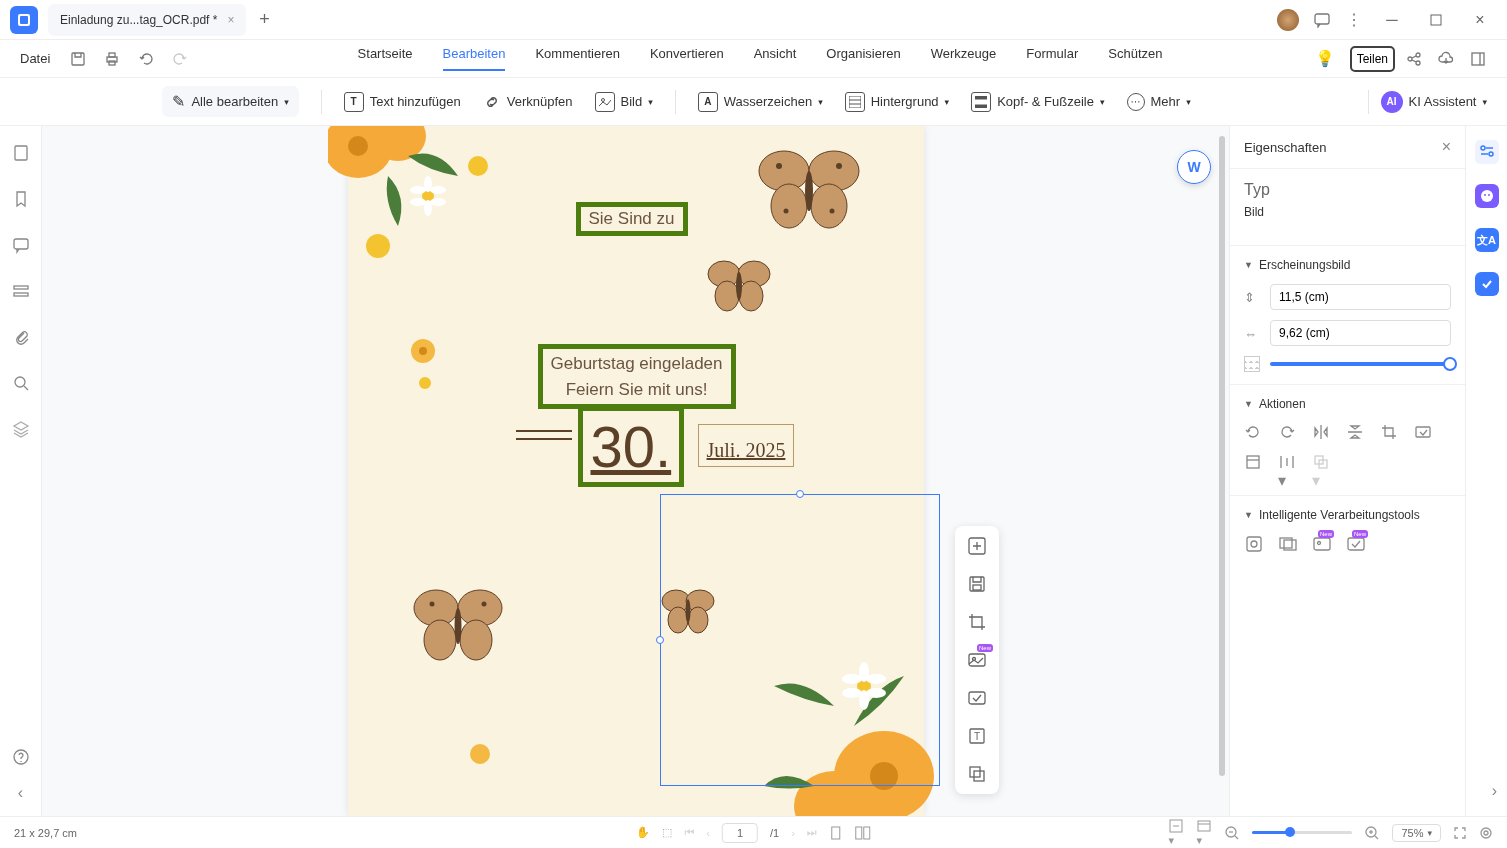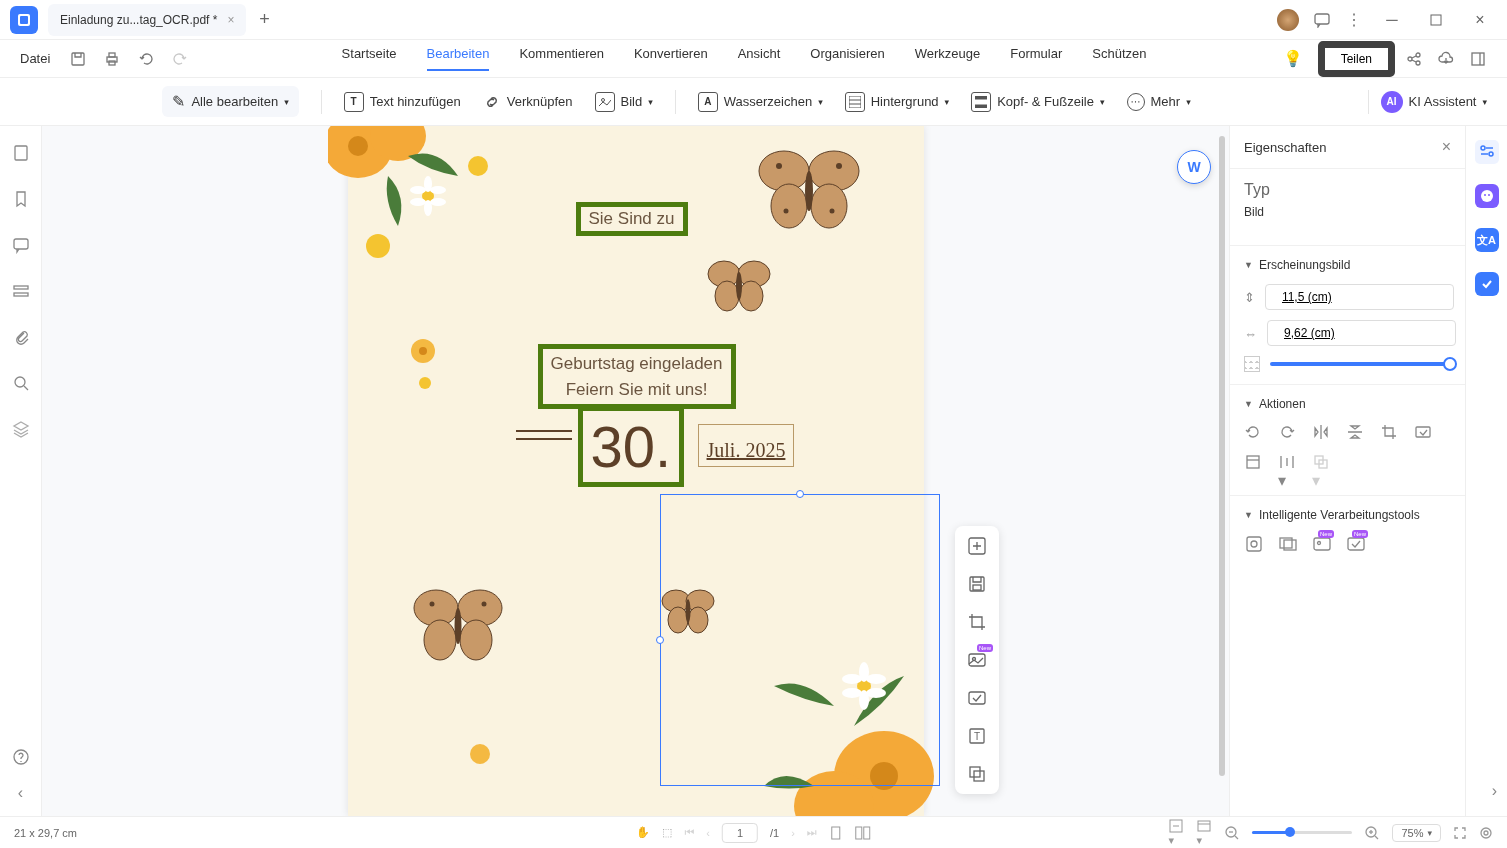--- a/index.html
+++ b/index.html
@@ -18,21 +18,21 @@
 
 
 .menu-bar { height: 38px; display: flex; align-items: center; padding: 0 20px; border-bottom: 1px solid #eee; }
 .file-label { font-size: 13px; color: #333; margin-right: 20px; cursor: pointer; }
 .qa-icons { display: flex; gap: 18px; margin-right: 30px; }
 .qa-icon { color: #777; cursor: pointer; }
 .main-tabs { display: flex; gap: 30px; flex: 1; justify-content: center; }
 .main-tab { font-size: 13px; color: #333; cursor: pointer; padding-bottom: 8px; }
 .main-tab.active { color: #3a7afe; border-bottom: 2px solid #3a7afe; font-weight: 500; }
 .lightbulb { margin: 0 14px; color: #ccc; }
-.share-btn { border: 7px solid #404040; border-radius: 5px; padding: 4px 16px; font-size: 12px; cursor: pointer; margin-right: 10px; }
+.share-btn { border: 2px solid #404040; border-radius: 5px; padding: 4px 5px; font-size: 12px; cursor: pointer; margin-right: 10px; }
 .menu-right-icons { display: flex; gap: 14px; }
 
 
 .toolbar { height: 48px; display: flex; align-items: center; padding: 0 20px; gap: 22px; border-bottom: 1px solid #eee; }
 .tool-btn { display: flex; align-items: center; gap: 6px; font-size: 13px; color: #333; cursor: pointer; }
 .tool-btn .icon-box { width: 20px; height: 20px; border: 1.5px solid #555; border-radius: 3px; display: flex; align-items: center; justify-content: center; font-size: 10px; font-weight: bold; }
 .edit-all { background: #f5f7fb; padding: 6px 10px; border-radius: 6px; }
 .brush-icon { font-size: 16px; }
 .divider { width: 1px; height: 24px; background: #e5e5e5; }
 .toolbar-right { margin-left: auto; display: flex; align-items: center; gap: 12px; }
@@ -66,21 +66,21 @@
 .bf4 { bottom: 180px; left: 310px; width: 60px; height: 50px; }
 .bf-wing { fill: #c89968; stroke: #5d4028; stroke-width: 1; }
 .bf-spot { fill: #5d4028; }
 
 
 .text-box { position: absolute; border: 5px solid #4d7c0f; padding: 2px 8px; background: transparent; }
 .tb1 { top: 76px; left: 228px; font-size: 17px; color: #6b5540; }
 .tb2 { top: 104px; left: 132px; font-size: 72px; color: #f4b942; font-family: "Times New Roman", serif; letter-spacing: 2px; padding: 4px 12px; }
 .tb3 { top: 218px; left: 190px; font-size: 17px; color: #6b5540; text-align: center; line-height: 1.5; }
 .tb4 { top: 280px; left: 230px; font-family: "Times New Roman", serif;}
-.big-num { font-size: 58px; color: #5d4028; }
+.big-num { font-size: 58px; color: #5d4028; text-decoration: underline; }
 .date-right { position: absolute; top: 298px; left: 350px; border: 1px solid #b89968; padding: 14px 8px 4px; font-size: 20px; color: #5d4028; text-decoration: underline; font-family: "Times New Roman", serif;}
 .date-line { position: absolute; border-bottom: 2px solid #5d4028; width: 56px; }
 .dl1 { top: 304px; left: 168px; }
 .dl2 { top: 312px; left: 168px; }
 .tb5 { top: 384px; left: 158px; font-size: 20px; color: #8a7050; letter-spacing: 1px; }
 
 
 .selection { position: absolute; border: 1px solid #3a7afe; top: 368px; left: 312px; width: 280px; height: 292px; }
 .sel-handle { position: absolute; width: 8px; height: 8px; background: #fff; border: 1px solid #3a7afe; border-radius: 50%; }
 .sh-t { top: -5px; left: 50%; margin-left: -4px; }
@@ -102,21 +102,21 @@
 .props-title { font-size: 13px; font-weight: 500; color: #333; }
 .props-close { color: #888; cursor: pointer; }
 .props-section { padding: 12px 14px; }
 .props-label { font-size: 16px; color: #666; margin-bottom: 6px; }
 .props-value { font-size: 12px; color: #333; margin-bottom: 14px; }
 .props-group { border-top: 1px solid #f0f0f0; padding: 12px 14px; }
 .props-group-header { display: flex; align-items: center; gap: 6px; font-size: 12px; color: #333; margin-bottom: 12px; cursor: pointer; }
 .triangle { font-size: 9px; color: #666; }
 .dim-row { display: flex; align-items: center; gap: 10px; margin-bottom: 10px; }
 .dim-icon { width: 16px; color: #888; font-size: 13px; }
-.dim-input { flex: 1; border: 1px solid #ddd; border-radius: 4px; padding: 5px 16px; font-size: 12px; text-decoration: underline; }
+.dim-input { flex: 1; border: 1px solid #ddd; border-radius: 4px; padding: 5px 8px; font-size: 12px; }
 .opacity-row { display: flex; align-items: center; gap: 10px; margin-top: 6px; }
 .opacity-icon { width: 16px; height: 16px; background-image: linear-gradient(45deg, #ccc 25%, transparent 25%), linear-gradient(-45deg, #ccc 25%, transparent 25%); background-size: 6px 6px; border: 1px solid #ccc; }
 .slider { flex: 1; position: relative; height: 4px; background: #3a7afe; border-radius: 2px; }
 .slider-thumb { position: absolute; right: -6px; top: -5px; width: 14px; height: 14px; background: #fff; border: 2px solid #3a7afe; border-radius: 50%; }
 .action-row { display: flex; gap: 16px; margin-bottom: 12px; }
 .action-icon { width: 18px; height: 18px; color: #888; cursor: pointer; }
 
 
 .right-strip { width: 42px; background: #fff; border-left: 1px solid #eee; display: flex; flex-direction: column; align-items: center; padding-top: 14px; gap: 20px; }
 .rs-icon { width: 24px; height: 24px; display: flex; align-items: center; justify-content: center; cursor: pointer; border-radius: 5px; }

